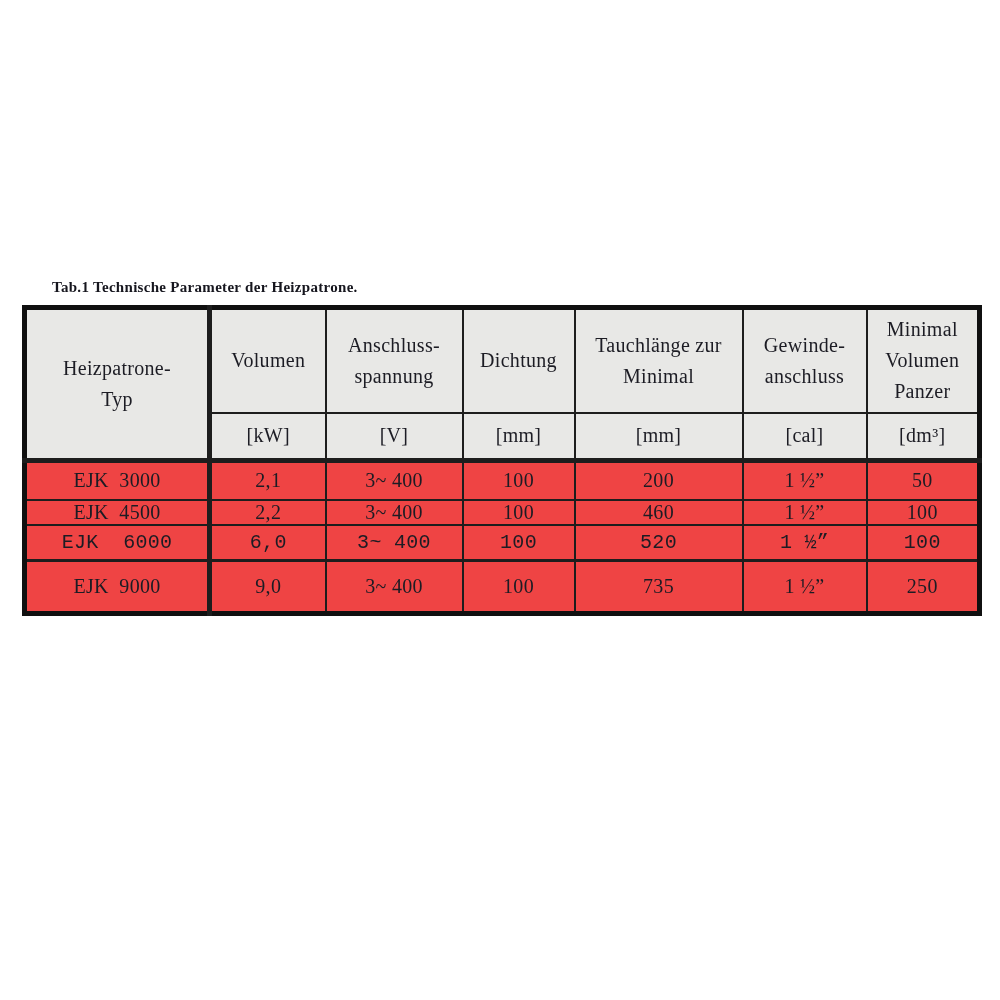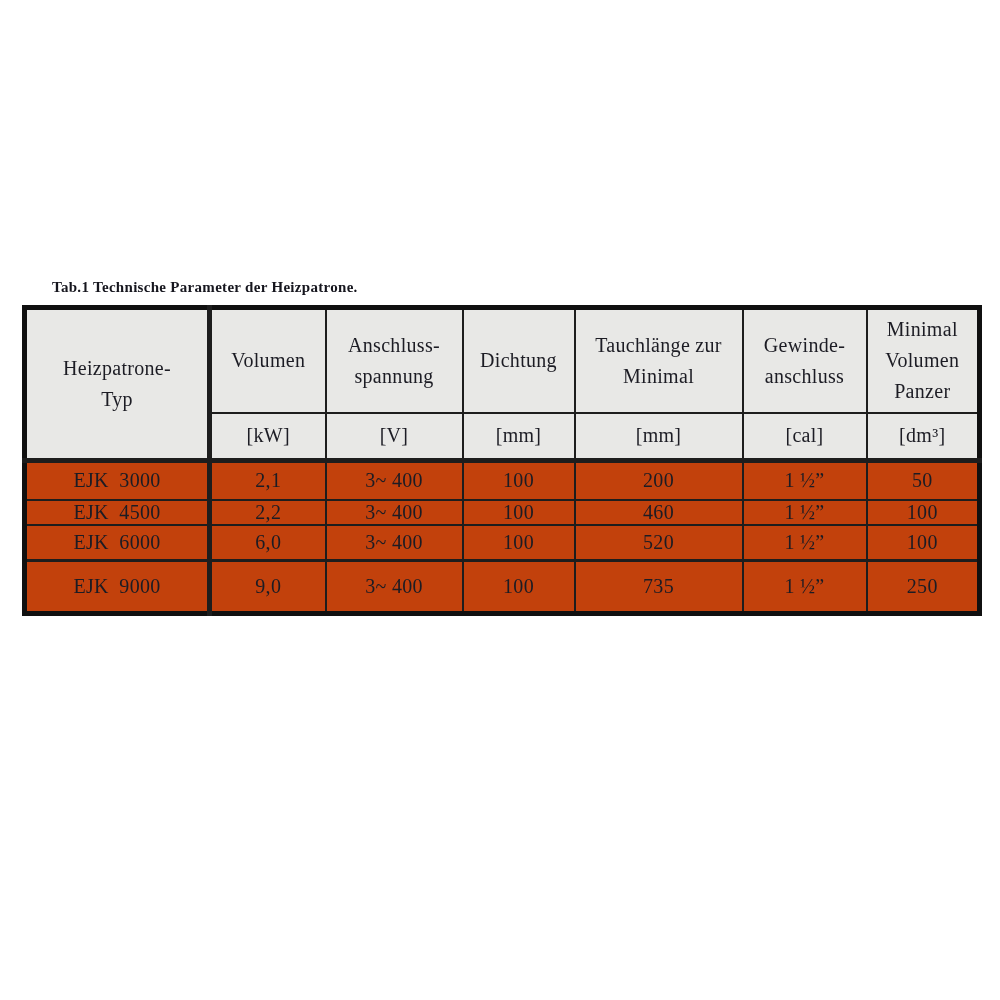--- a/index.html
+++ b/index.html
@@ -51,28 +51,28 @@
     line-height: 1.55;
     white-space: pre-line;
   }
   
   .col-first { border-right-width: 5px !important; }
   
   .sep-bottom { border-bottom-width: 5px !important; }
   
   tr.row-last td { border-top-width: 3px; }
   table.params td {
-    background: #c2410c;
+    background: #ef4444;
     white-space: pre;
   }
   tr.row-header { height: 105px; }
   tr.row-units  { height: 48px; }
   tr.r1 { height: 39px; }
   tr.r2 { height: 24px; }
-  tr.r3 { height: 36px; }
+  tr.r3 { height: 36px; font-family: Liberation Mono, monospace; }
   tr.r4 { height: 53px; }
 </style>
 </head>
 <body>
 
 <div class="page">
 
   <div class="caption">Tab.1 Technische Parameter der Heizpatrone.</div>
 
   <table class="params">

